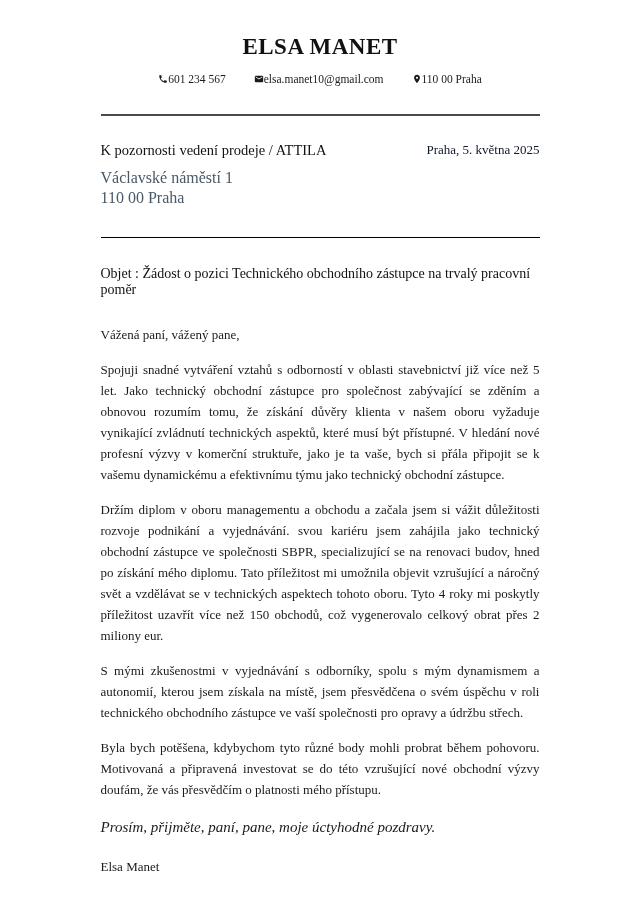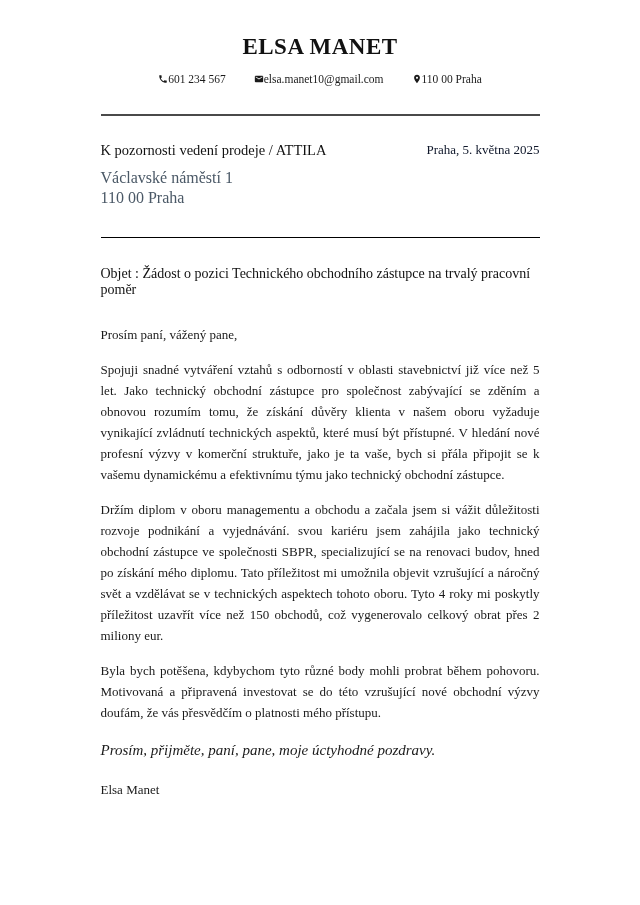--- a/index.html
+++ b/index.html
@@ -73,23 +73,24 @@
 
   <div class="address">
     <div>Václavské náměstí 1</div>
     <div>110 00 Praha</div>
   </div>
 
   <hr class="rule-2">
 
   <div class="subject">Objet : Žádost o pozici Technického obchodního zástupce na trvalý pracovní poměr</div>
 
-  <p class="salutation">Prosím paní, vážený pane,</p>
+  <p class="salutation">Vážená paní, vážený pane,</p>
 
   <p class="body-par">Spojuji snadné vytváření vztahů s odborností v oblasti stavebnictví již více než 5 let. Jako technický obchodní zástupce pro společnost zabývající se zděním a obnovou rozumím tomu, že získání důvěry klienta v našem oboru vyžaduje vynikající zvládnutí technických aspektů, které musí být přístupné. V hledání nové profesní výzvy v komerční struktuře, jako je ta vaše, bych si přála připojit se k vašemu dynamickému a efektivnímu týmu jako technický obchodní zástupce.</p>
   <p class="body-par">Držím diplom v oboru managementu a obchodu a začala jsem si vážit důležitosti rozvoje podnikání a vyjednávání. svou kariéru jsem zahájila jako technický obchodní zástupce ve společnosti SBPR, specializující se na renovaci budov, hned po získání mého diplomu. Tato příležitost mi umožnila objevit vzrušující a náročný svět a vzdělávat se v technických aspektech tohoto oboru. Tyto 4 roky mi poskytly příležitost uzavřít více než 150 obchodů, což vygenerovalo celkový obrat přes 2 miliony eur.</p>
+  <p class="body-par">S mými zkušenostmi v vyjednávání s odborníky, spolu s mým dynamismem a autonomií, kterou jsem získala na místě, jsem přesvědčena o svém úspěchu v roli technického obchodního zástupce ve vaší společnosti pro opravy a údržbu střech.</p>
   <p class="body-par">Byla bych potěšena, kdybychom tyto různé body mohli probrat během pohovoru. Motivovaná a připravená investovat se do této vzrušující nové obchodní výzvy doufám, že vás přesvědčím o platnosti mého přístupu.</p>
 
   <p class="closing">Prosím, přijměte, paní, pane, moje úctyhodné pozdravy.</p>
 
   <p class="signature">Elsa Manet</p>
 
 </div>
 
 </body></html>

